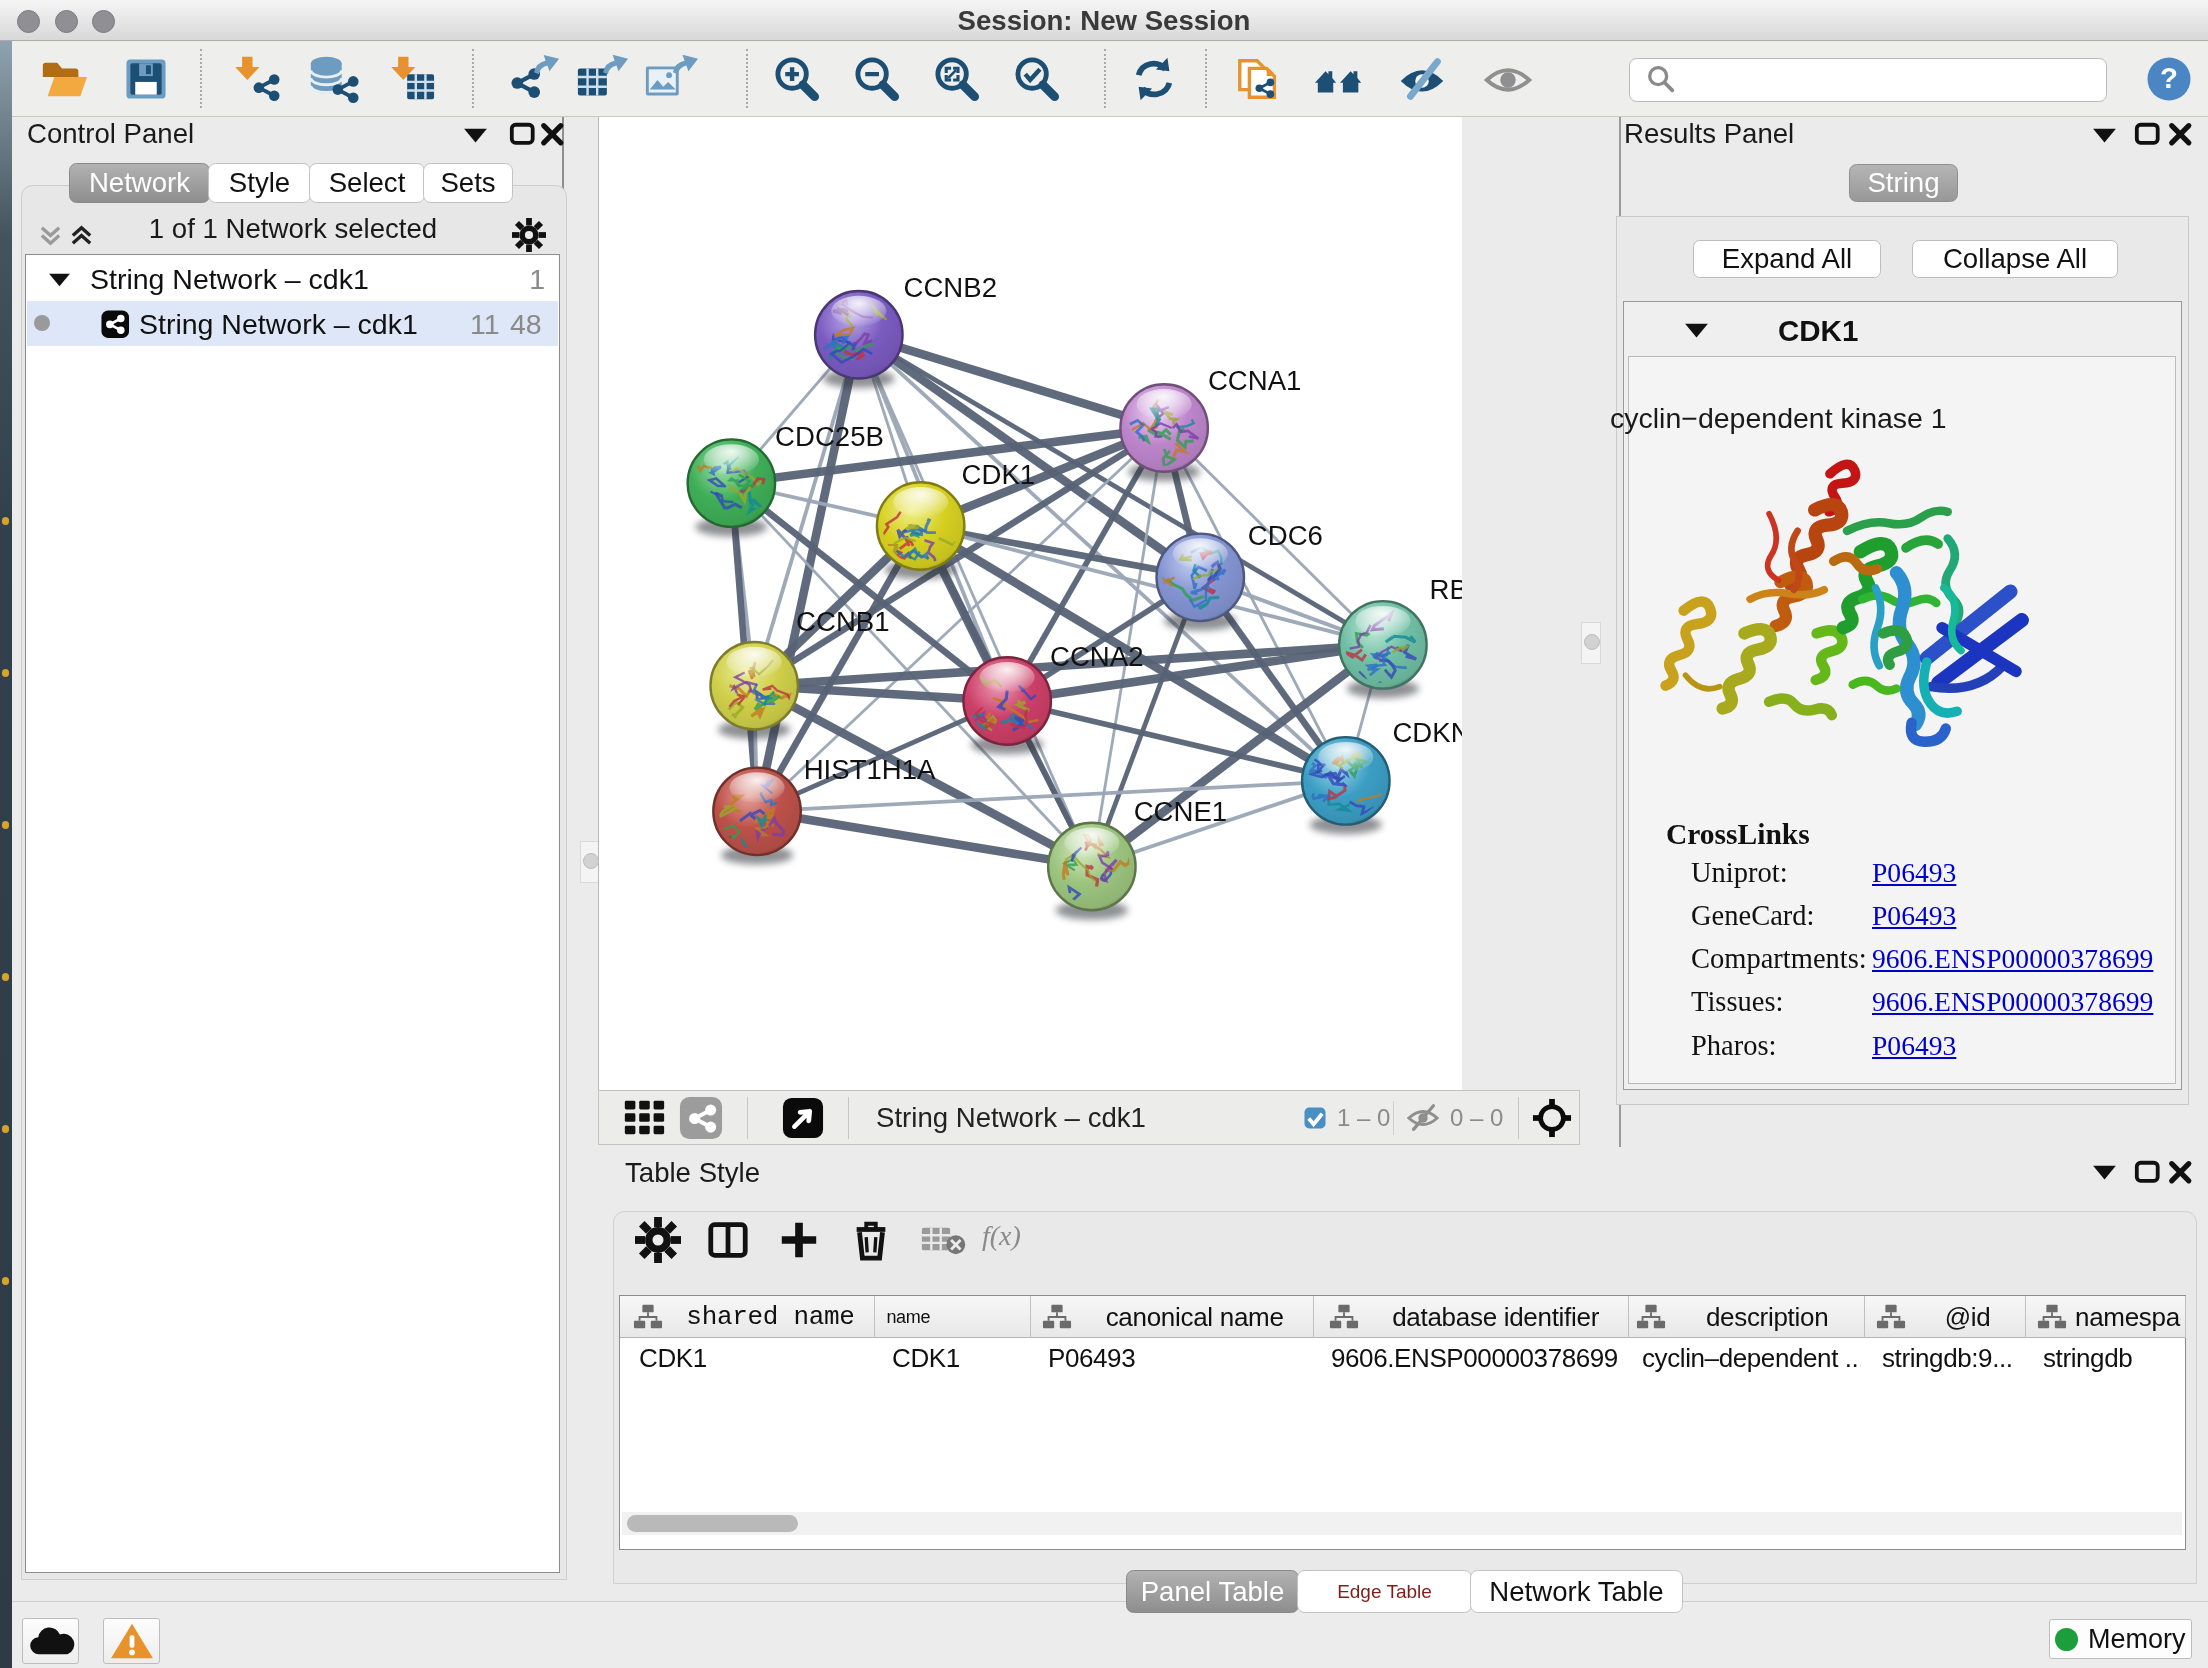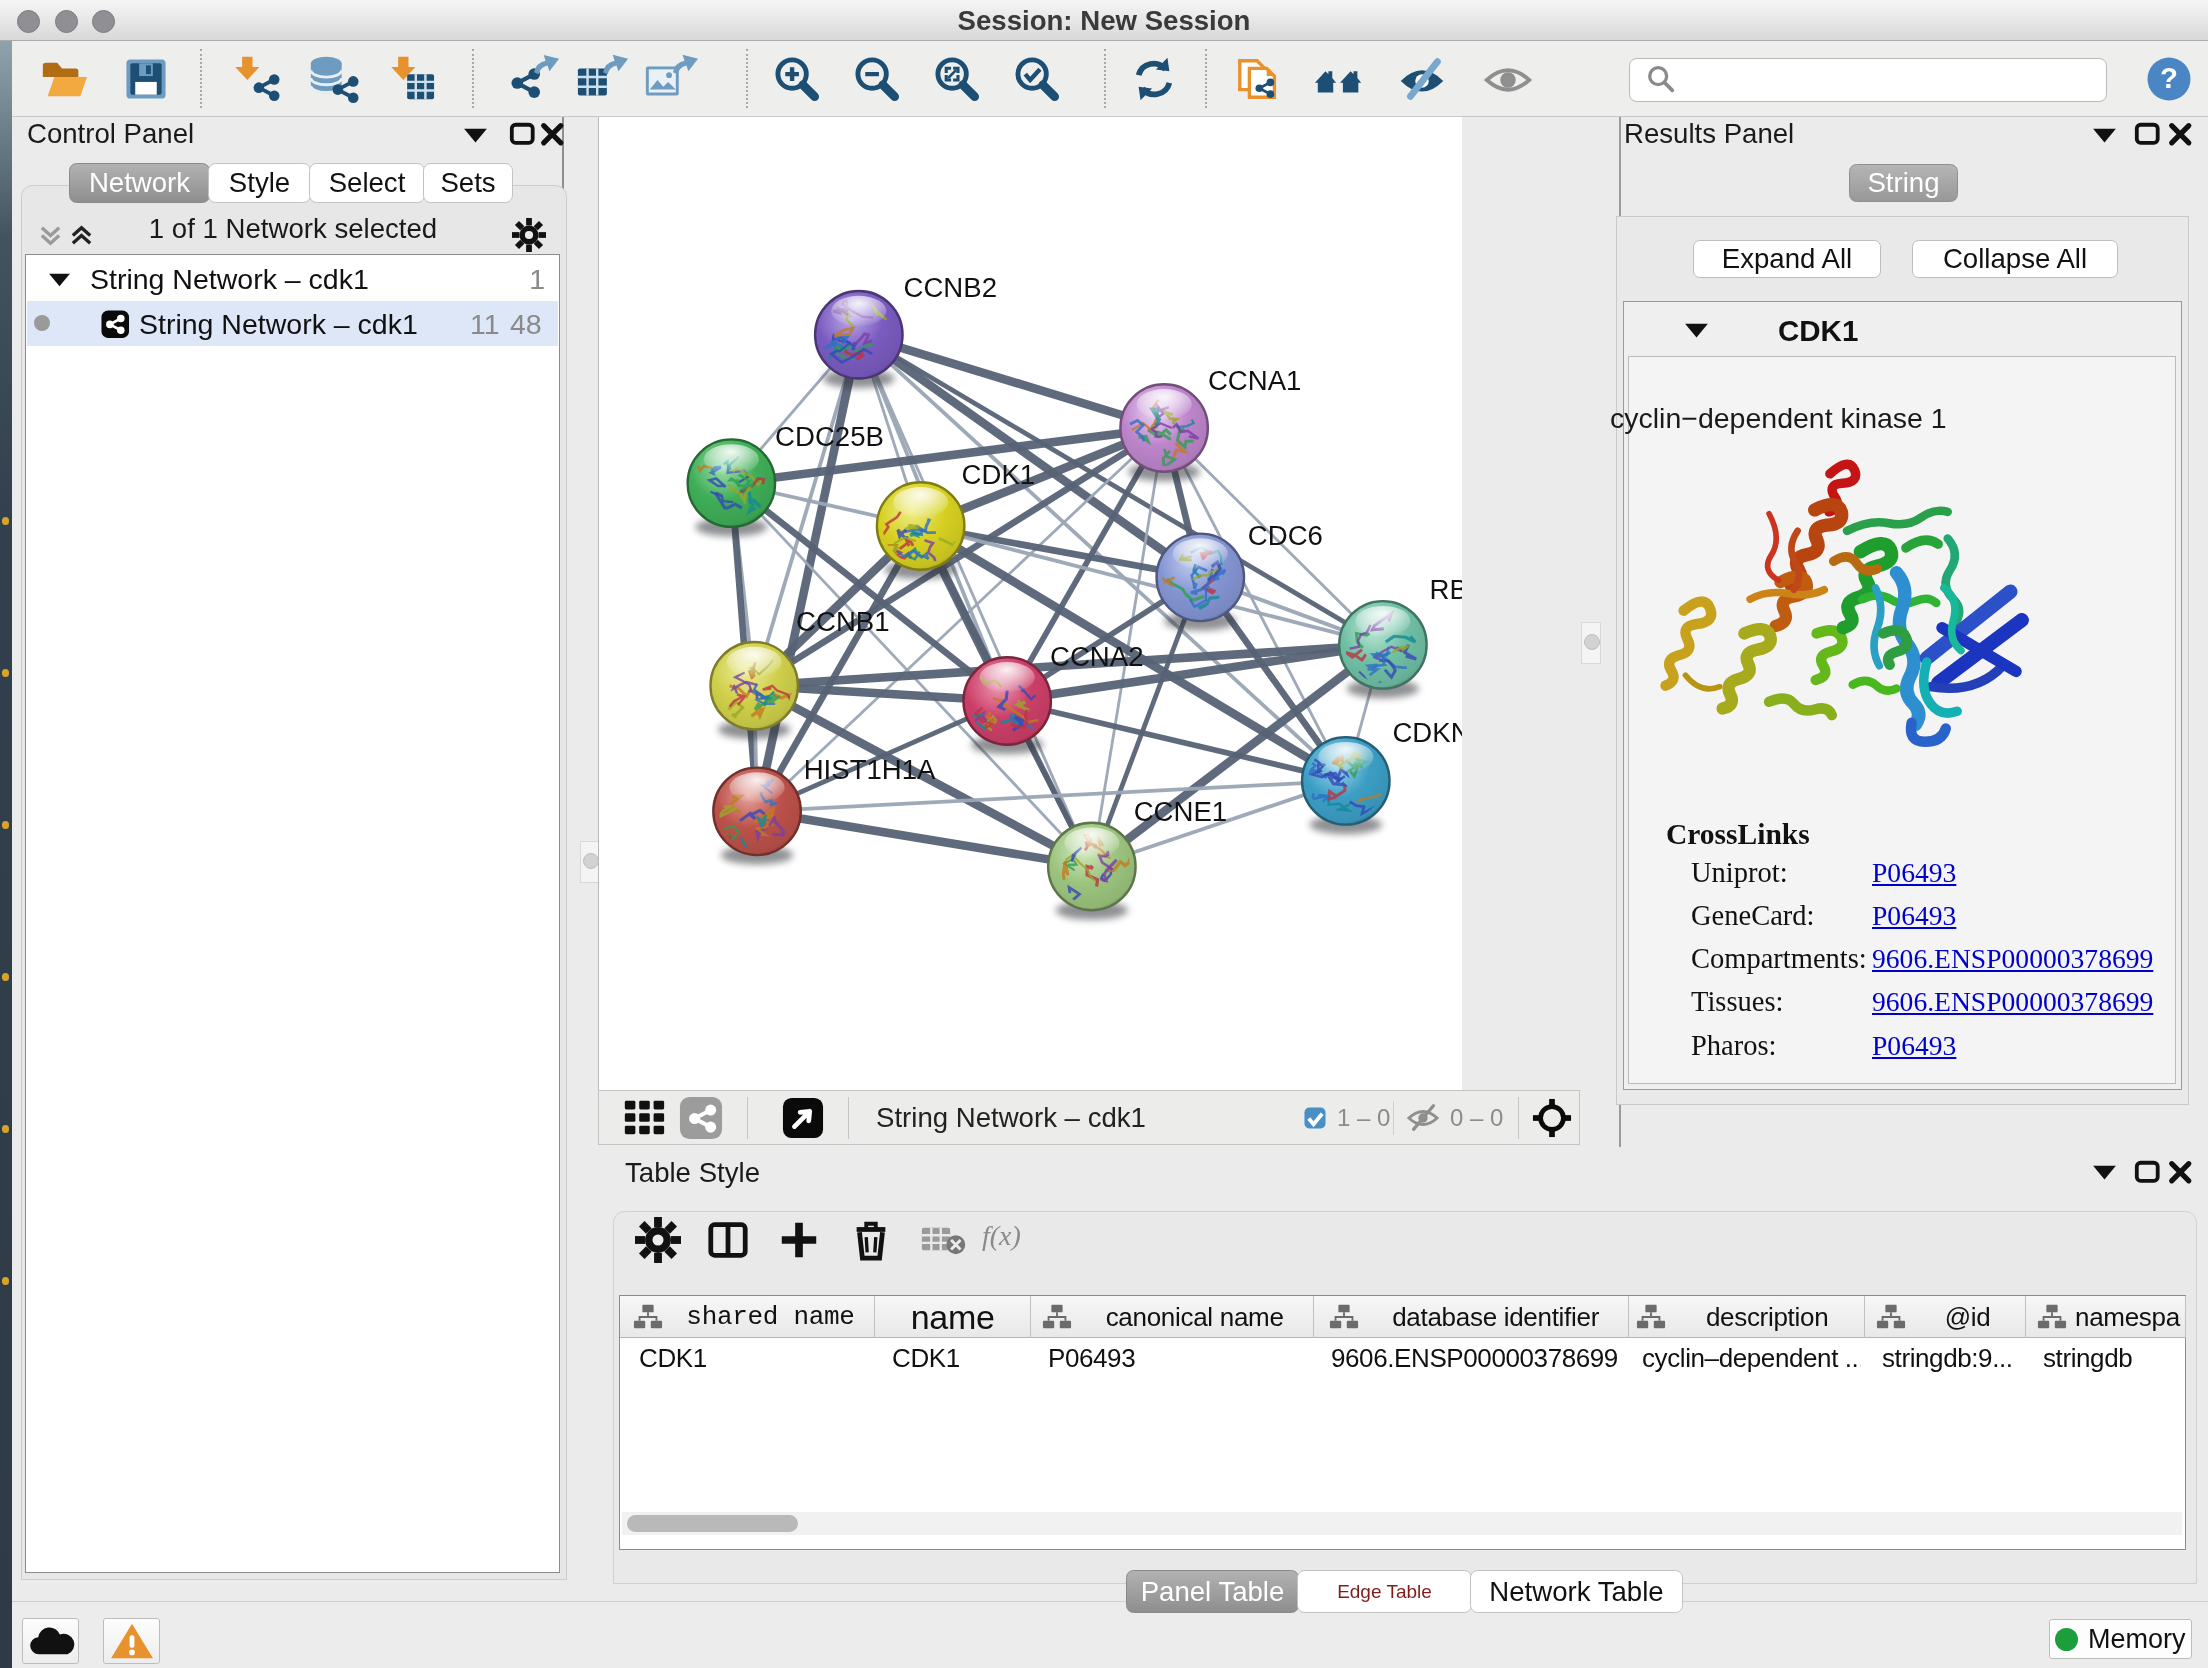--- a/index.html
+++ b/index.html
@@ -790,21 +790,21 @@
       <div style="position:absolute;left:1.9px;top:0;width:253px;height:42px;border-right:1.9px solid #c0c0c0;box-sizing:border-box;font-family:Liberation Mono, monospace;">
         <div style="position:absolute;left:11.4px;top:50%;transform:translateY(-50%);line-height:0;"><svg width="30" height="28.5" viewBox="0 0 32 30">
             <rect x="10" y="2" width="12" height="8" rx="1" fill="#6b6b6b"></rect>
 <rect x="1" y="19" width="12" height="8" rx="1" fill="#6b6b6b"></rect>
             <rect x="19" y="19" width="12" height="8" rx="1" fill="#6b6b6b"></rect>
 <path d="M16,10 l0,5 M7,19 l0,-4 l18,0 l0,4" stroke="#6b6b6b" stroke-width="2" fill="none"></path>
           </svg></div>
         <div style="position:absolute;left:49px;right:3.8px;top:50%;transform:translateY(-50%);font-size:26px;letter-spacing:-0.3px;color:#111;text-align:center;white-space:nowrap;overflow:hidden;">shared name</div>
       </div>
       <div style="position:absolute;left:255px;top:0;width:156px;height:42px;border-right:1.9px solid #c0c0c0;box-sizing:border-box;">
-        <div style="position:absolute;left:11.4px;right:11px;top:50%;transform:translateY(-50%);font-size:34px;letter-spacing:-0.3px;color:#111;text-align:center;white-space:nowrap;overflow:hidden;">name</div>
+        <div style="position:absolute;left:11.4px;right:11px;top:50%;transform:translateY(-50%);font-size:18px;letter-spacing:-0.3px;color:#111;text-align:left;white-space:nowrap;overflow:hidden;">name</div>
       </div>
       <div style="position:absolute;left:411px;top:0;width:283px;height:42px;border-right:1.9px solid #c0c0c0;box-sizing:border-box;">
         <div style="position:absolute;left:11.4px;top:50%;transform:translateY(-50%);line-height:0;"><svg width="30" height="28.5" viewBox="0 0 32 30">
             <rect x="10" y="2" width="12" height="8" rx="1" fill="#6b6b6b"></rect>
 <rect x="1" y="19" width="12" height="8" rx="1" fill="#6b6b6b"></rect>
             <rect x="19" y="19" width="12" height="8" rx="1" fill="#6b6b6b"></rect>
 <path d="M16,10 l0,5 M7,19 l0,-4 l18,0 l0,4" stroke="#6b6b6b" stroke-width="2" fill="none"></path>
           </svg></div>
         <div style="position:absolute;left:49px;right:3.8px;top:50%;transform:translateY(-50%);font-size:26px;letter-spacing:-0.3px;color:#111;text-align:center;white-space:nowrap;overflow:hidden;">canonical name</div>
       </div>

